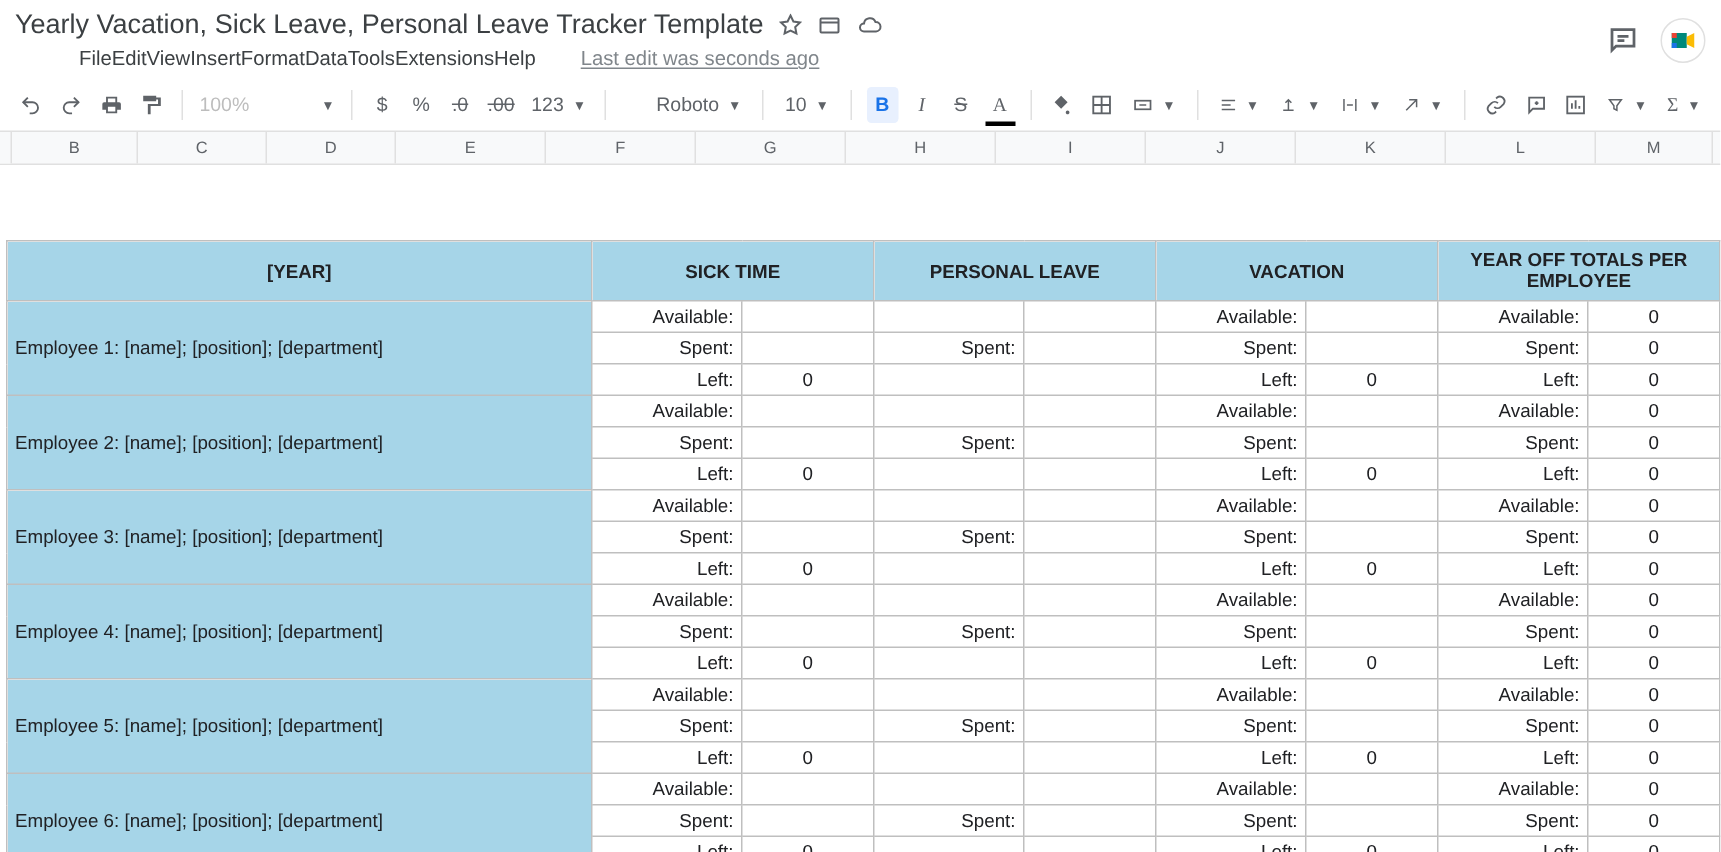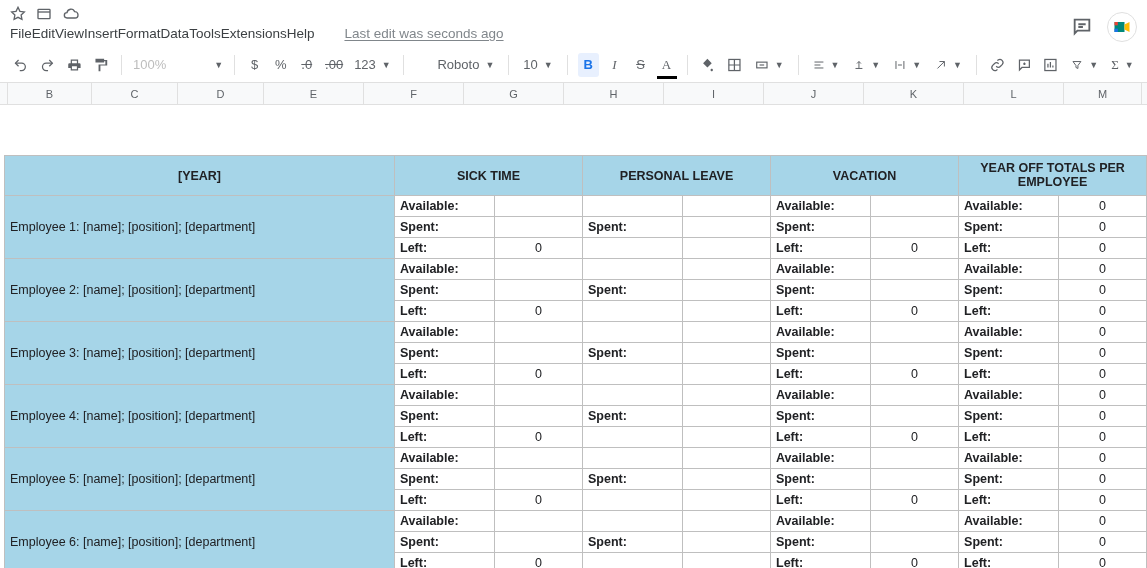--- a/index.html
+++ b/index.html
@@ -1,21 +1,21 @@
 <!DOCTYPE html>
 <html><head>
 <meta charset="utf-8">
 <style>
   * { box-sizing: border-box; }
   html, body { margin:0; padding:0; font-family: Arial, Helvetica, sans-serif; font-size:13px; color:#202124; background:#fff; width:1147px; }
   .topbar { padding: 6px 10px 0 10px; display:flex; align-items:flex-start; justify-content:space-between; }
   .title-row { display:flex; align-items:center; gap:10px; }
   .doc-title { font-size:18px; color:#3c4043; }
   .title-icons { display:flex; gap:10px; color:#5f6368; }
-  .menu-row { display:flex; align-items:center; padding:4px 0 6px 0; color:#3c4043; font-size:13.5px; }
+  .menu-row { display:flex; align-items:center; padding:4px 0 6px 0; color:#3c4043; font-size:13.5px;justify-content:center; }
   .menu-row span { cursor:default; }
   .last-edit { color:#80868b; text-decoration: underline; text-underline-offset:2px;margin-left:30px; }
   .right-icons { display:flex; align-items:center; gap:14px; padding-top:6px;}
   .meet-badge { width:30px; height:30px; border-radius:50%; background:#fff; border:1px solid #e0e0e0; display:flex; align-items:center; justify-content:center; }
 
   .toolbar { display:flex; align-items:center; gap:6px; padding:4px 10px; border-bottom:1px solid #e0e0e0; color:#5f6368; height:36px;}
   .tool { display:flex; align-items:center; justify-content:center; min-width:20px; height:24px; padding:0 3px; font-size:13px; }
   .sep { width:1px; height:20px; background:#e0e0e0; margin:0 4px; }
   .bold { font-weight:bold; color:#1a73e8; background:#e8f0fe; border-radius:3px; padding:0 6px;}
   .dropdown { display:flex; align-items:center; gap:6px; padding:0 4px;}
@@ -26,30 +26,31 @@
 
   .col-headers { display:flex; border-bottom:1px solid #e0e0e0; background:#f8f9fa; height:22px; align-items:stretch;}
   .col-headers div { border-right:1px solid #e0e0e0; display:flex; align-items:center; justify-content:center; font-size:11px; color:#5f6368;}
   .w-rowhead { width:8px; background:#f8f9fa;}
 
   .canvas { padding: 50px 0 0 0; }
   .sheet { border-collapse:collapse; width:1140px; margin-left:4px; table-layout:fixed;}
   .sheet th, .sheet td { border:1px solid #bfbfbf; padding:3px 5px; font-size:12.5px; height:19px; overflow:hidden; white-space:nowrap;}
   .hdr { background:#a6d5e8; font-weight:bold; text-align:center; }
   .emp { background:#a6d5e8; text-align:left; font-weight:normal; }
-  .lbl { font-weight:bold; text-align:left; }
+  .lbl { font-weight:normal; text-align:right; }
   .num { text-align:center; }
   svg { display:block; }
 </style>
 </head>
 <body>
 
 <div class="topbar">
   <div>
     <div class="title-row">
+      <span class="doc-title">Yearly Vacation, Sick Leave, Personal Leave Tracker Template</span>
       <div class="title-icons">
         <span>
           <svg width="16" height="16" viewBox="0 0 24 24" fill="none" stroke="#5f6368" stroke-width="2">
               <path d="M12 2l2.9 6 6.6.9-4.8 4.6 1.2 6.5L12 17l-5.9 3 1.2-6.5L2.5 8.9 9.1 8z"></path>
             </svg>
         </span>
         <span>
           <svg width="16" height="16" viewBox="0 0 24 24" fill="none" stroke="#5f6368" stroke-width="2">
               <rect x="3" y="5" width="18" height="14" rx="1"></rect>
               <path d="M3 9h18"></path>

